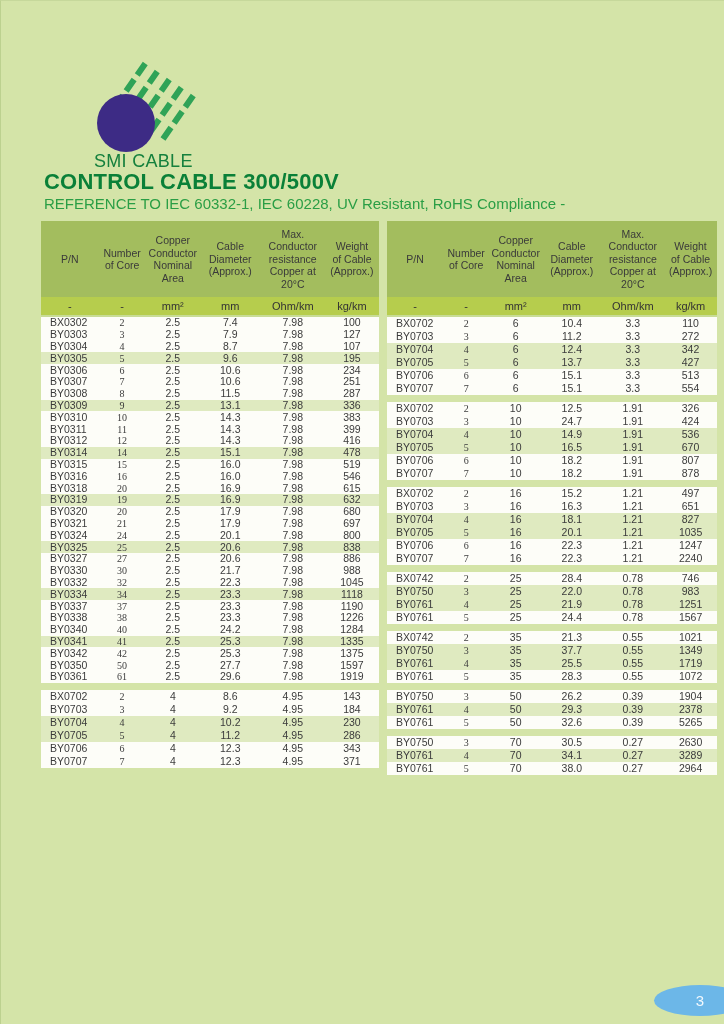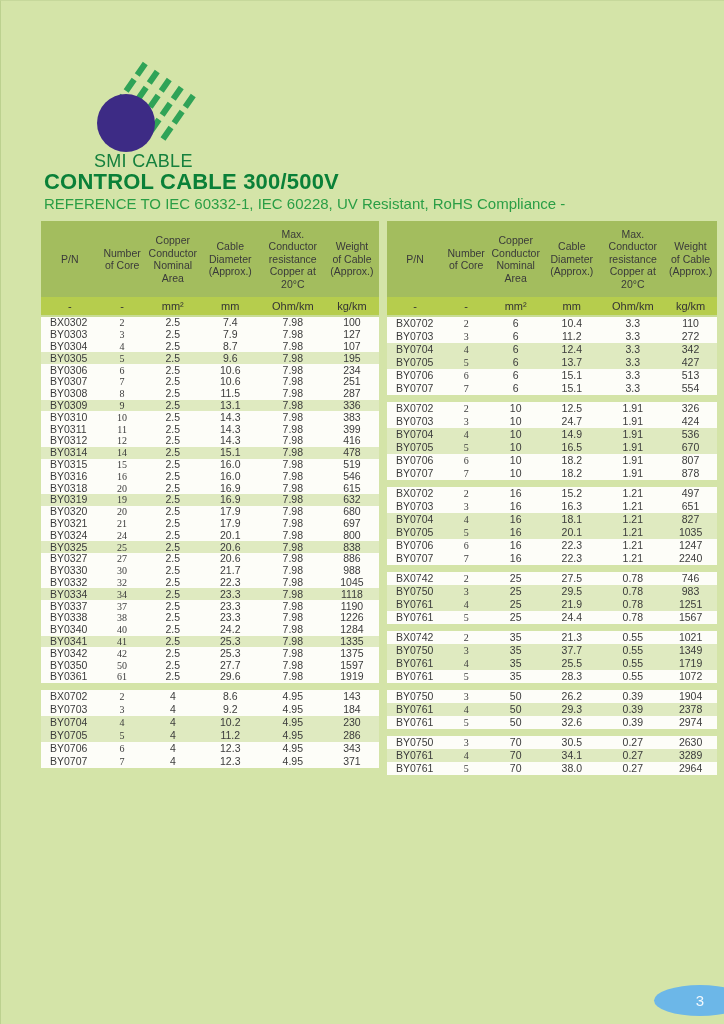--- a/index.html
+++ b/index.html
@@ -599,29 +599,29 @@
           <div class="td c3">22.3</div>
           <div class="td c4">1.21</div>
           <div class="td c5">2240</div>
         </div>
       </div>
       <div class="tgroup gap">
         <div class="trow">
           <div class="td c0">BX0742</div>
           <div class="td c1">2</div>
           <div class="td c2">25</div>
-          <div class="td c3">27.5</div>
+          <div class="td c3">28.4</div>
           <div class="td c4">0.78</div>
           <div class="td c5">746</div>
         </div>
         <div class="trow hl">
           <div class="td c0">BY0750</div>
           <div class="td c1">3</div>
           <div class="td c2">25</div>
-          <div class="td c3">29.5</div>
+          <div class="td c3">22.0</div>
           <div class="td c4">0.78</div>
           <div class="td c5">983</div>
         </div>
         <div class="trow hl">
           <div class="td c0">BY0761</div>
           <div class="td c1">4</div>
           <div class="td c2">25</div>
           <div class="td c3">21.9</div>
           <div class="td c4">0.78</div>
           <div class="td c5">1251</div>
@@ -685,21 +685,21 @@
           <div class="td c3">29.3</div>
           <div class="td c4">0.39</div>
           <div class="td c5">2378</div>
         </div>
         <div class="trow">
           <div class="td c0">BY0761</div>
           <div class="td c1">5</div>
           <div class="td c2">50</div>
           <div class="td c3">32.6</div>
           <div class="td c4">0.39</div>
-          <div class="td c5">2974</div>
+          <div class="td c5">5265</div>
         </div>
       </div>
       <div class="tgroup gap">
         <div class="trow">
           <div class="td c0">BY0750</div>
           <div class="td c1">3</div>
           <div class="td c2">70</div>
           <div class="td c3">30.5</div>
           <div class="td c4">0.27</div>
           <div class="td c5">2630</div>

